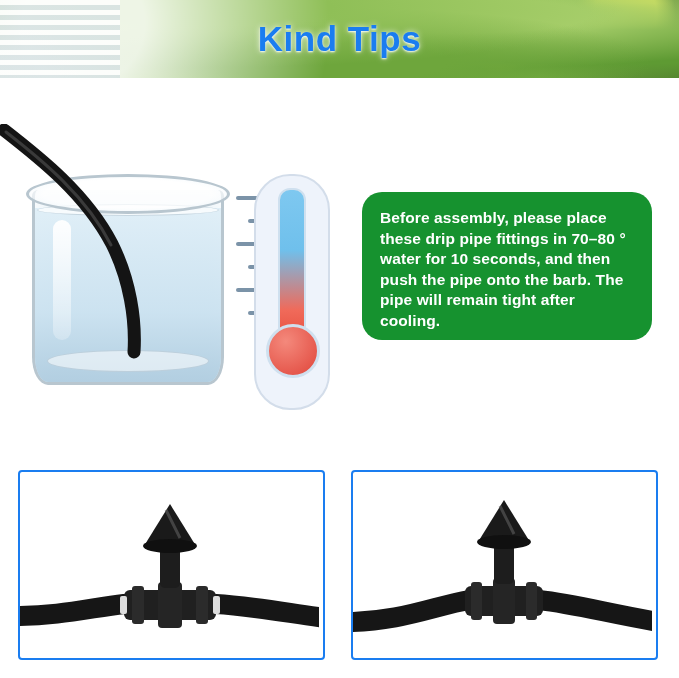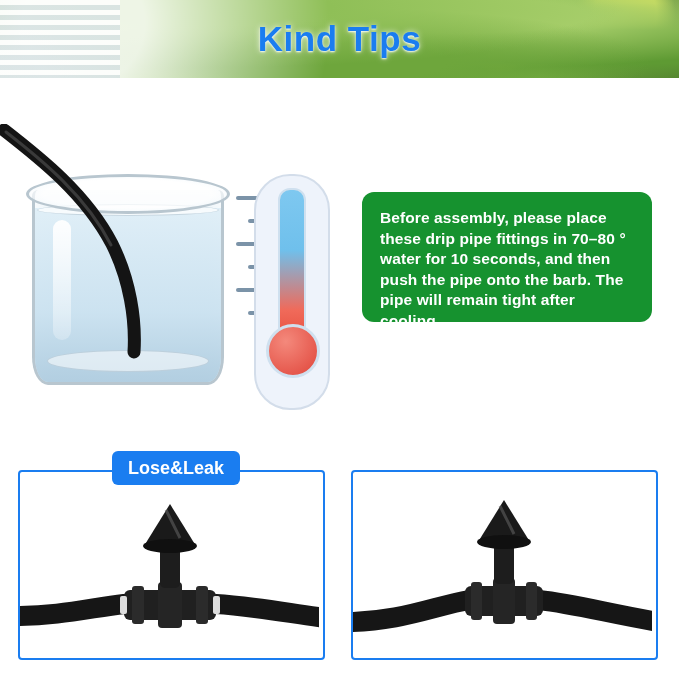--- a/index.html
+++ b/index.html
@@ -200,22 +200,22 @@
   }
   .thermo-ticks i:nth-child(odd) { width: 36px; }
   .thermo-ticks i:nth-child(even) { width: 24px; margin-left: 12px; }
 
   
   .note {
     position: absolute;
     left: 362px;
     top: 114px;
     width: 290px;
-    height: 130px;
-    border-radius: 12px;
+    height: 148px;
+    border-radius: 20px;
     background: #16922f;
     color: #ffffff;
     padding: 16px 16px 14px 18px;
     box-sizing: border-box;
     font-size: 15.5px;
     font-weight: bold;
     line-height: 1.33;
     letter-spacing: 0.1px;
   }
 
@@ -288,21 +288,20 @@
     </div>
     <div class="thermo-card"></div>
     <div class="thermo-tube"></div>
     <div class="thermo-bulb"></div>
   </div>
 
   <div class="note">Before assembly, please place these drip pipe fittings in 70–80 ° water for 10 seconds, and then push the pipe onto the barb. The pipe will remain tight after cooling.</div>
 </div>
 
 <div class="panel panel-left">
-  <div class="panel-tag tag-left">Lose&amp;Leak</div>
   <svg class="fitting-svg" width="299" height="182" viewBox="0 0 299 182">
 
     <path d="M-6 144 C 40 144, 70 136, 104 132" stroke="#161616" stroke-width="20" fill="none" stroke-linecap="round"></path>
 
     <path d="M196 132 C 230 134, 262 140, 306 146" stroke="#161616" stroke-width="20" fill="none" stroke-linecap="round"></path>
 
     <rect x="104" y="118" width="92" height="30" rx="6" fill="#202020"></rect>
     <rect x="112" y="114" width="12" height="38" rx="3" fill="#2b2b2b"></rect>
     <rect x="176" y="114" width="12" height="38" rx="3" fill="#2b2b2b"></rect>
     <rect x="138" y="110" width="24" height="46" rx="4" fill="#252525"></rect>

